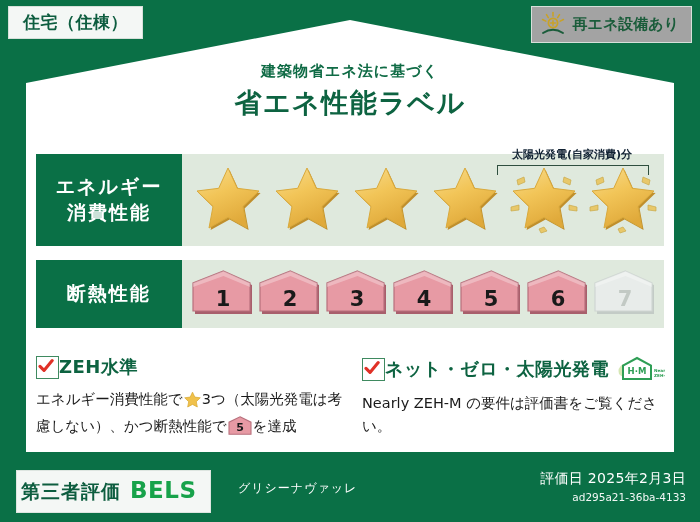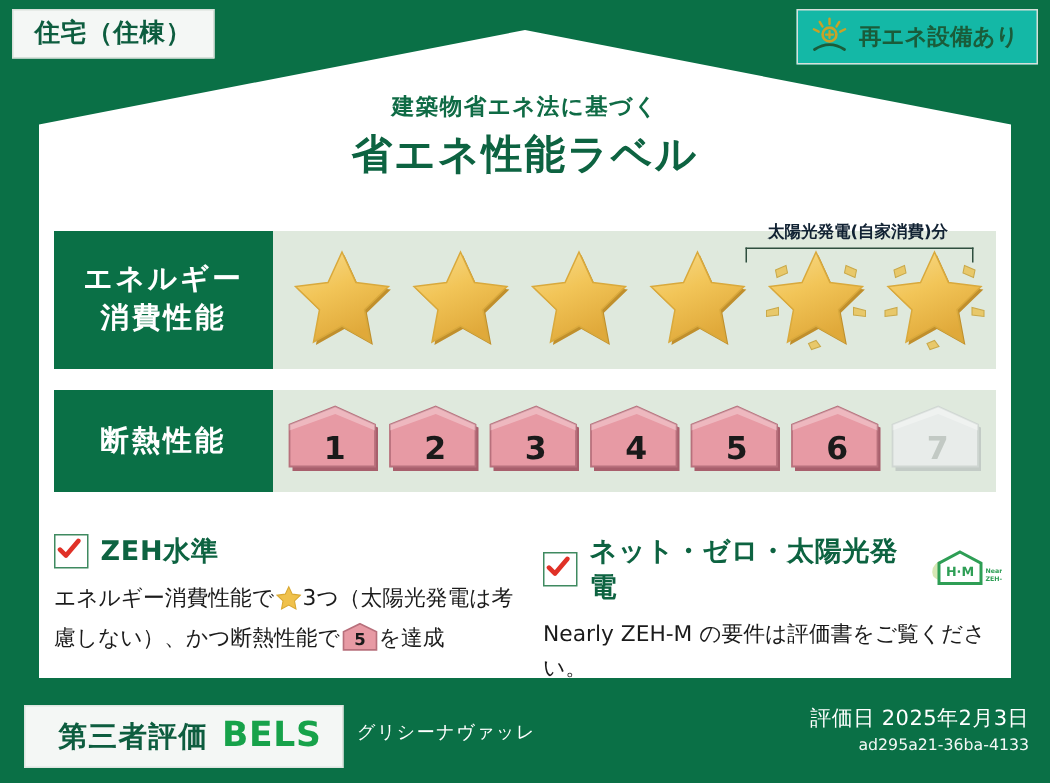--- a/index.html
+++ b/index.html
@@ -22,21 +22,21 @@
     position:absolute;left:8px;top:6px;z-index:6;
     background:#f4f7f5;border:1px solid #d7e0da;
     padding:5px 14px 6px 14px;
     font-size:17px;font-weight:bold;color:#0d5d3f;letter-spacing:.5px;
     line-height:1.2;
   }
 
   
   .re-badge{
     position:absolute;right:8px;top:6px;z-index:6;
-    background:#14b8a6;border:1px solid #d7e0da;
+    background:#a3a3a3;border:1px solid #d7e0da;
     padding:4px 12px 5px 8px;
     display:flex;align-items:center;gap:7px;
     font-size:15px;font-weight:bold;color:#1a5c3a;
   }
   .re-badge svg{display:block;}
 
   
   .title-sub{
     position:absolute;left:0;right:0;top:62px;text-align:center;z-index:5;
     font-size:15px;font-weight:bold;color:#0f6b45;letter-spacing:1px;
@@ -85,36 +85,36 @@
     position:relative;z-index:2;font-size:21px;font-weight:bold;
     color:#1a1a1a;padding-bottom:7px;
   }
   .house-chip.off span{color:#c2c9c4;}
 
   
   .feat{position:absolute;z-index:5;}
   #feat-zeh{left:36px;top:355px;width:310px;}
   #feat-nze{left:362px;top:355px;width:306px;}
 
-  .feat-head{display:flex;align-items:center;gap:8px;margin-bottom:9px;}
+  .feat-head{display:flex;align-items:center;gap:0;margin-bottom:9px;}
   .chk{
     width:21px;height:21px;border:1.7px solid #3f8a60;background:#fff;
     flex:0 0 auto;position:relative;
   }
   .chk svg{position:absolute;left:1px;top:1px;}
   .feat-title{font-size:18px;font-weight:bold;color:#0d6341;letter-spacing:.5px;}
   .feat-body{font-size:14.5px;color:#1b1b1b;line-height:1.62;}
   .inline-ico{display:inline-block;vertical-align:-4px;margin:0 1px;}
   .zehm-logo{display:inline-flex;align-items:flex-start;vertical-align:-7px;margin-left:4px;}
 
   
   .footer{position:absolute;left:0;bottom:0;width:700px;height:60px;z-index:6;}
   .bels-box{
     position:absolute;left:16px;top:8px;background:#f4f7f5;border:1px solid #dde5e0;
-    padding:6px 14px 7px 22px;display:flex;align-items:baseline;gap:9px;
+    padding:6px 14px 7px 4px;display:flex;align-items:baseline;gap:9px;
   }
   .bels-jp{font-size:19px;font-weight:bold;color:#0d5d3f;letter-spacing:1px;}
   .bels-en{font-size:23px;font-weight:bold;color:#17a24a;letter-spacing:.5px;}
   .prop-name{
     position:absolute;left:238px;top:18px;color:#ffffff;font-size:12px;letter-spacing:1px;
   }
   .foot-right{position:absolute;right:14px;top:8px;text-align:right;color:#ffffff;}
   .foot-date{font-size:14px;letter-spacing:.3px;}
   .foot-id{font-size:10.5px;margin-top:3px;opacity:.95;}
 </style>

